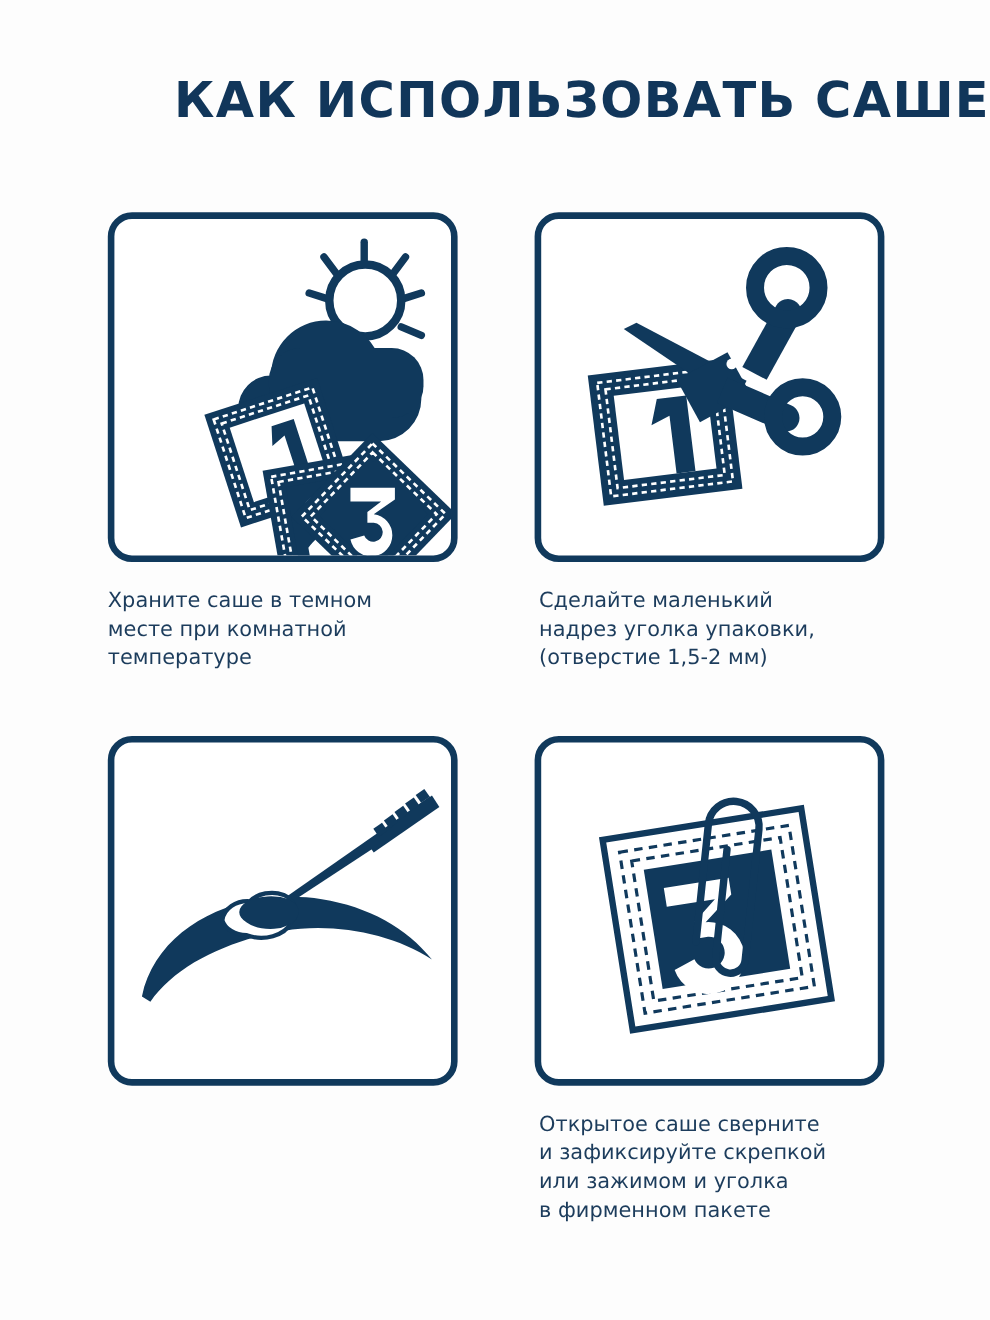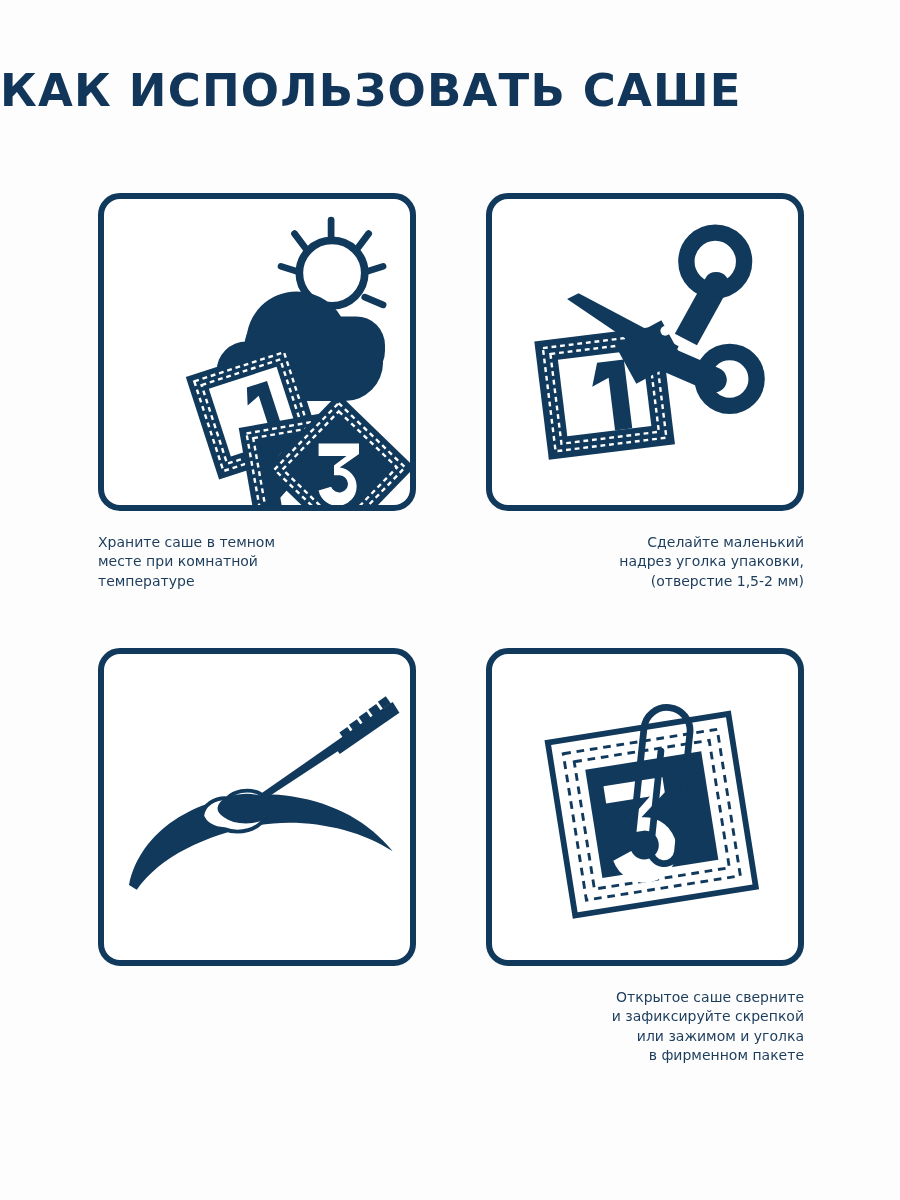--- a/index.html
+++ b/index.html
@@ -19,21 +19,21 @@
     position: absolute;
     inset: 0;
   }
 
   
   .title {
     position: absolute;
     top: 68px;
     left: 0;
     width: 900px;
-    text-align: left;
+    text-align: right;
     font-family: "DejaVu Sans", sans-serif;
     font-size: 45px;
     font-weight: bold;
     letter-spacing: 1.2px;
     color: #11365a;
     line-height: 1;
     white-space: nowrap;
   }
 
   
@@ -67,29 +67,29 @@
     left: 0;
     top: 0;
     width: 100%;
     height: 100%;
     display: block;
   }
 
   .caption {
     margin-top: 22px;
     font-family: "DejaVu Sans", sans-serif;
-    font-size: 14px;
+    font-size: 19px;
     line-height: 1.38;
     color: #1c3c5c;
     white-space: pre-line;
     font-weight: 400;
   }
 
   .step-2 .caption,
-  .step-4 .caption { margin-left: 4px; text-align: right; }
+  .step-4 .caption { margin-left: 4px; }
 </style>
 </head>
 <body>
 
 <div class="page">
 
   <div class="title">КАК ИСПОЛЬЗОВАТЬ САШЕ</div>
 
   <div class="grid">
 

